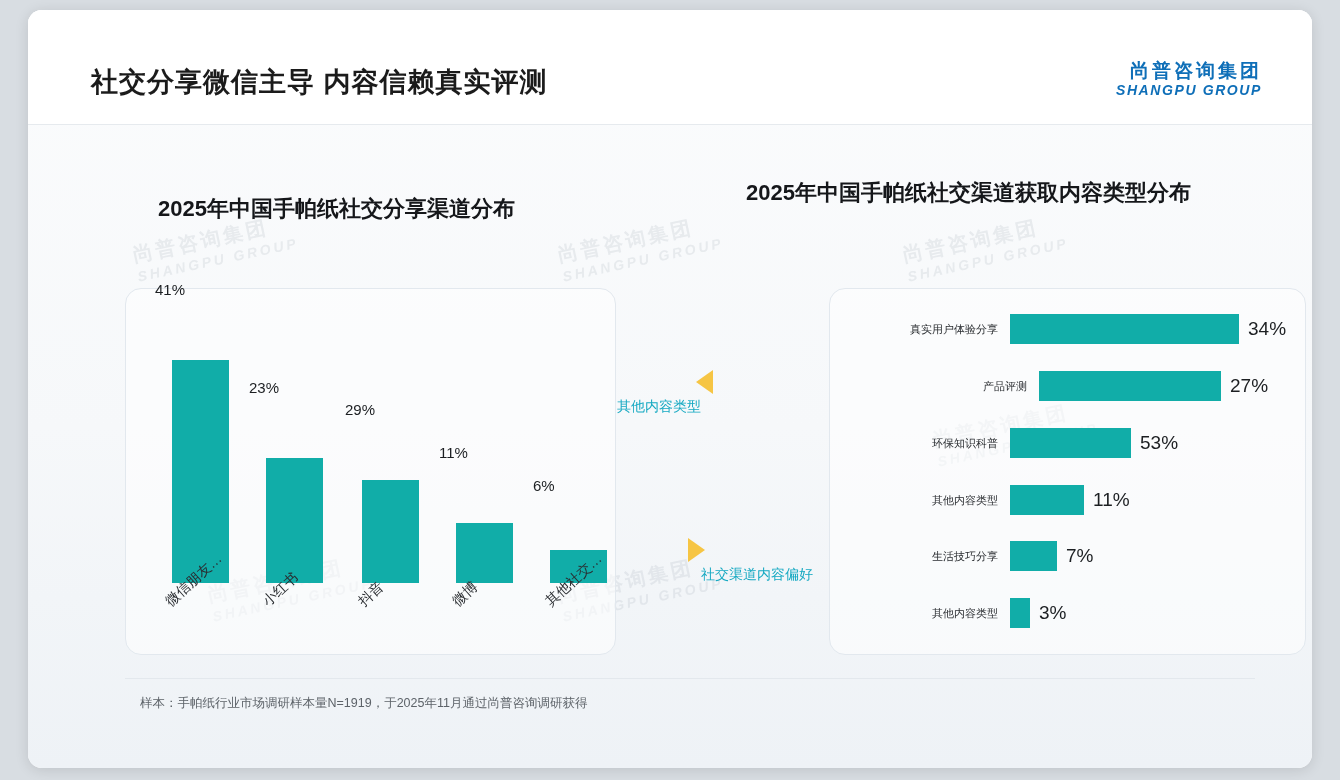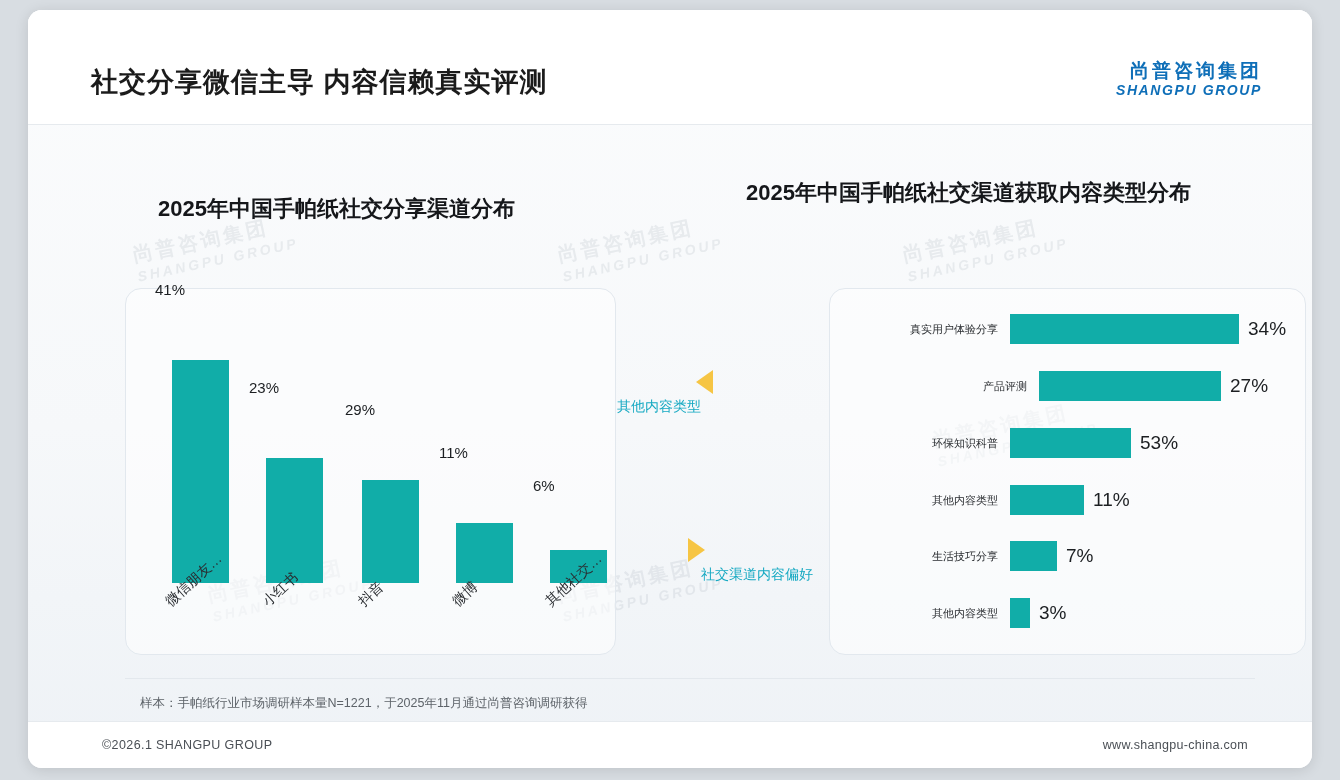--- a/index.html
+++ b/index.html
@@ -347,22 +347,18 @@
 
         <div class="hbar-row" style="left:180px; top:309px; width:235px;">
           <div class="hbar-label">其他内容类型</div>
           <div class="hbar" style="width:20px;"></div>
           <div class="hbar-val" style="left:20px;">3%</div>
         </div>
 
       </div>
 
       <div class="source-rule"></div>
-      <div class="source-note">样本：手帕纸行业市场调研样本量N=1221，于2025年11月通过尚普咨询调研获得</div>
-
-      <div class="footer-bar">
-        <div class="footer-left">©2026.1 SHANGPU GROUP</div>
-        <div class="footer-right">www.shangpu-china.com</div>
-      </div>
+      <div class="source-note">样本：手帕纸行业市场调研样本量N=1919，于2025年11月通过尚普咨询调研获得</div>
+
 
     </div>
   </div>
 </div>
 
 </body></html>

